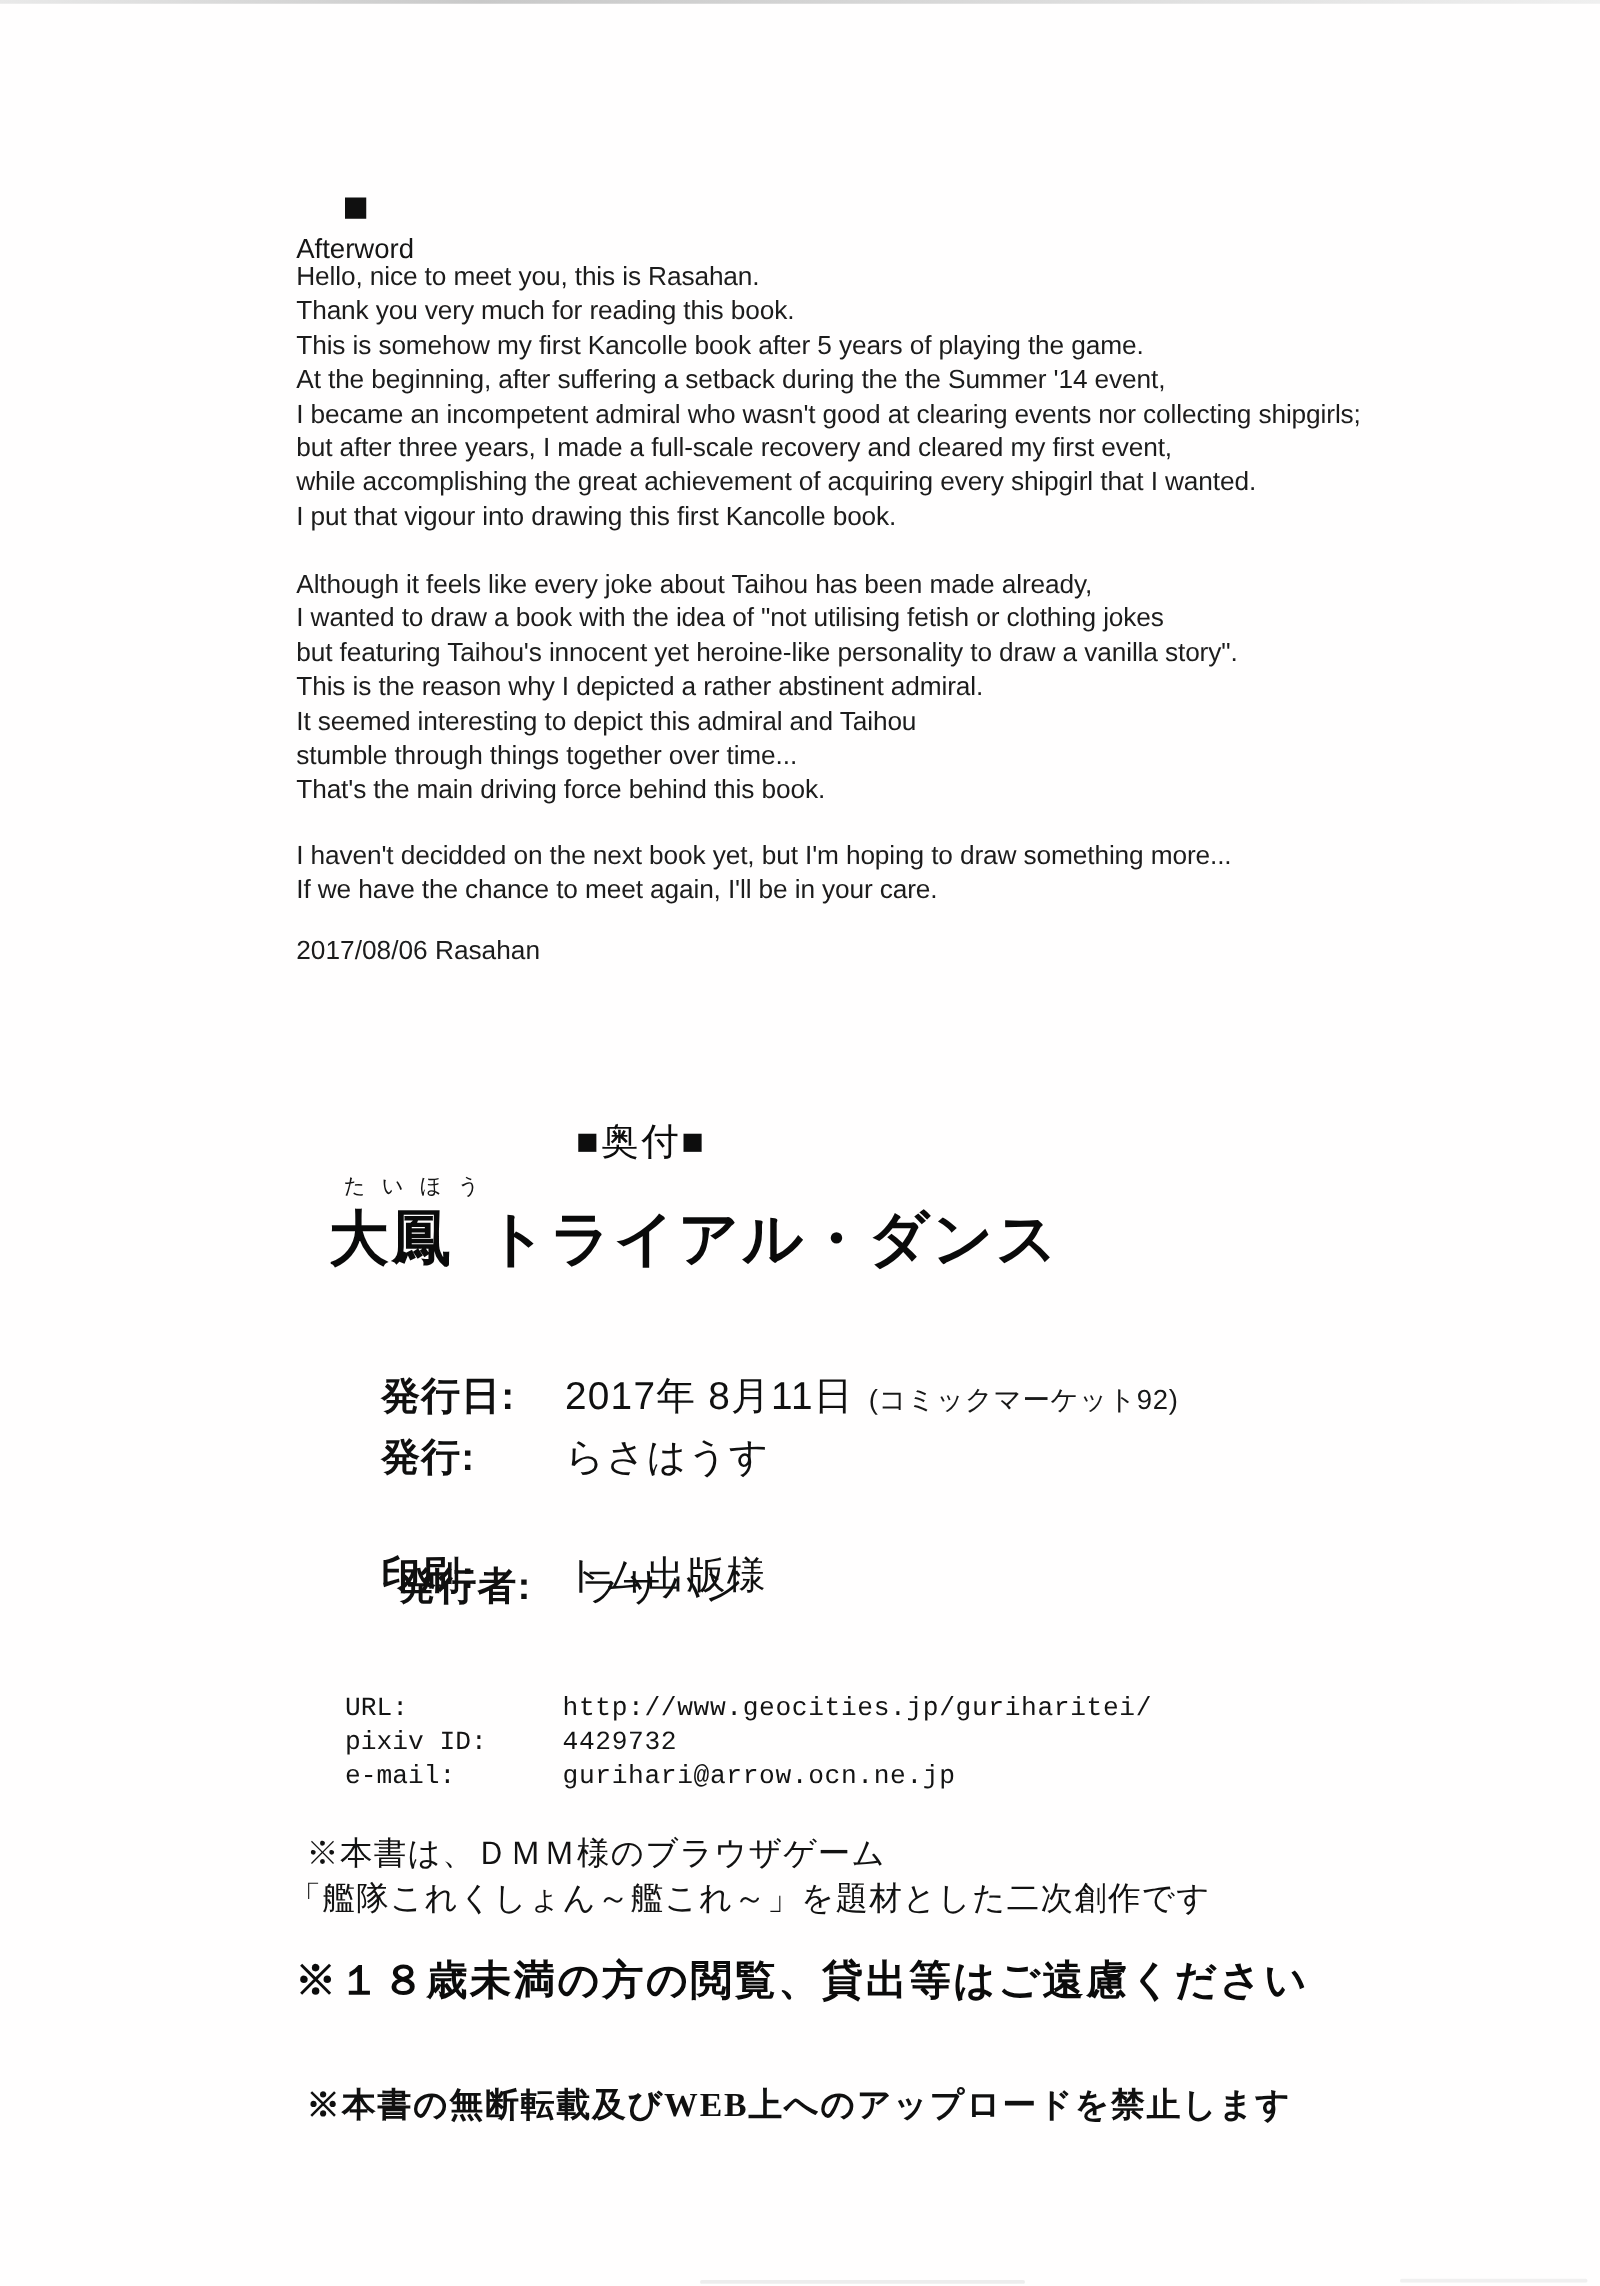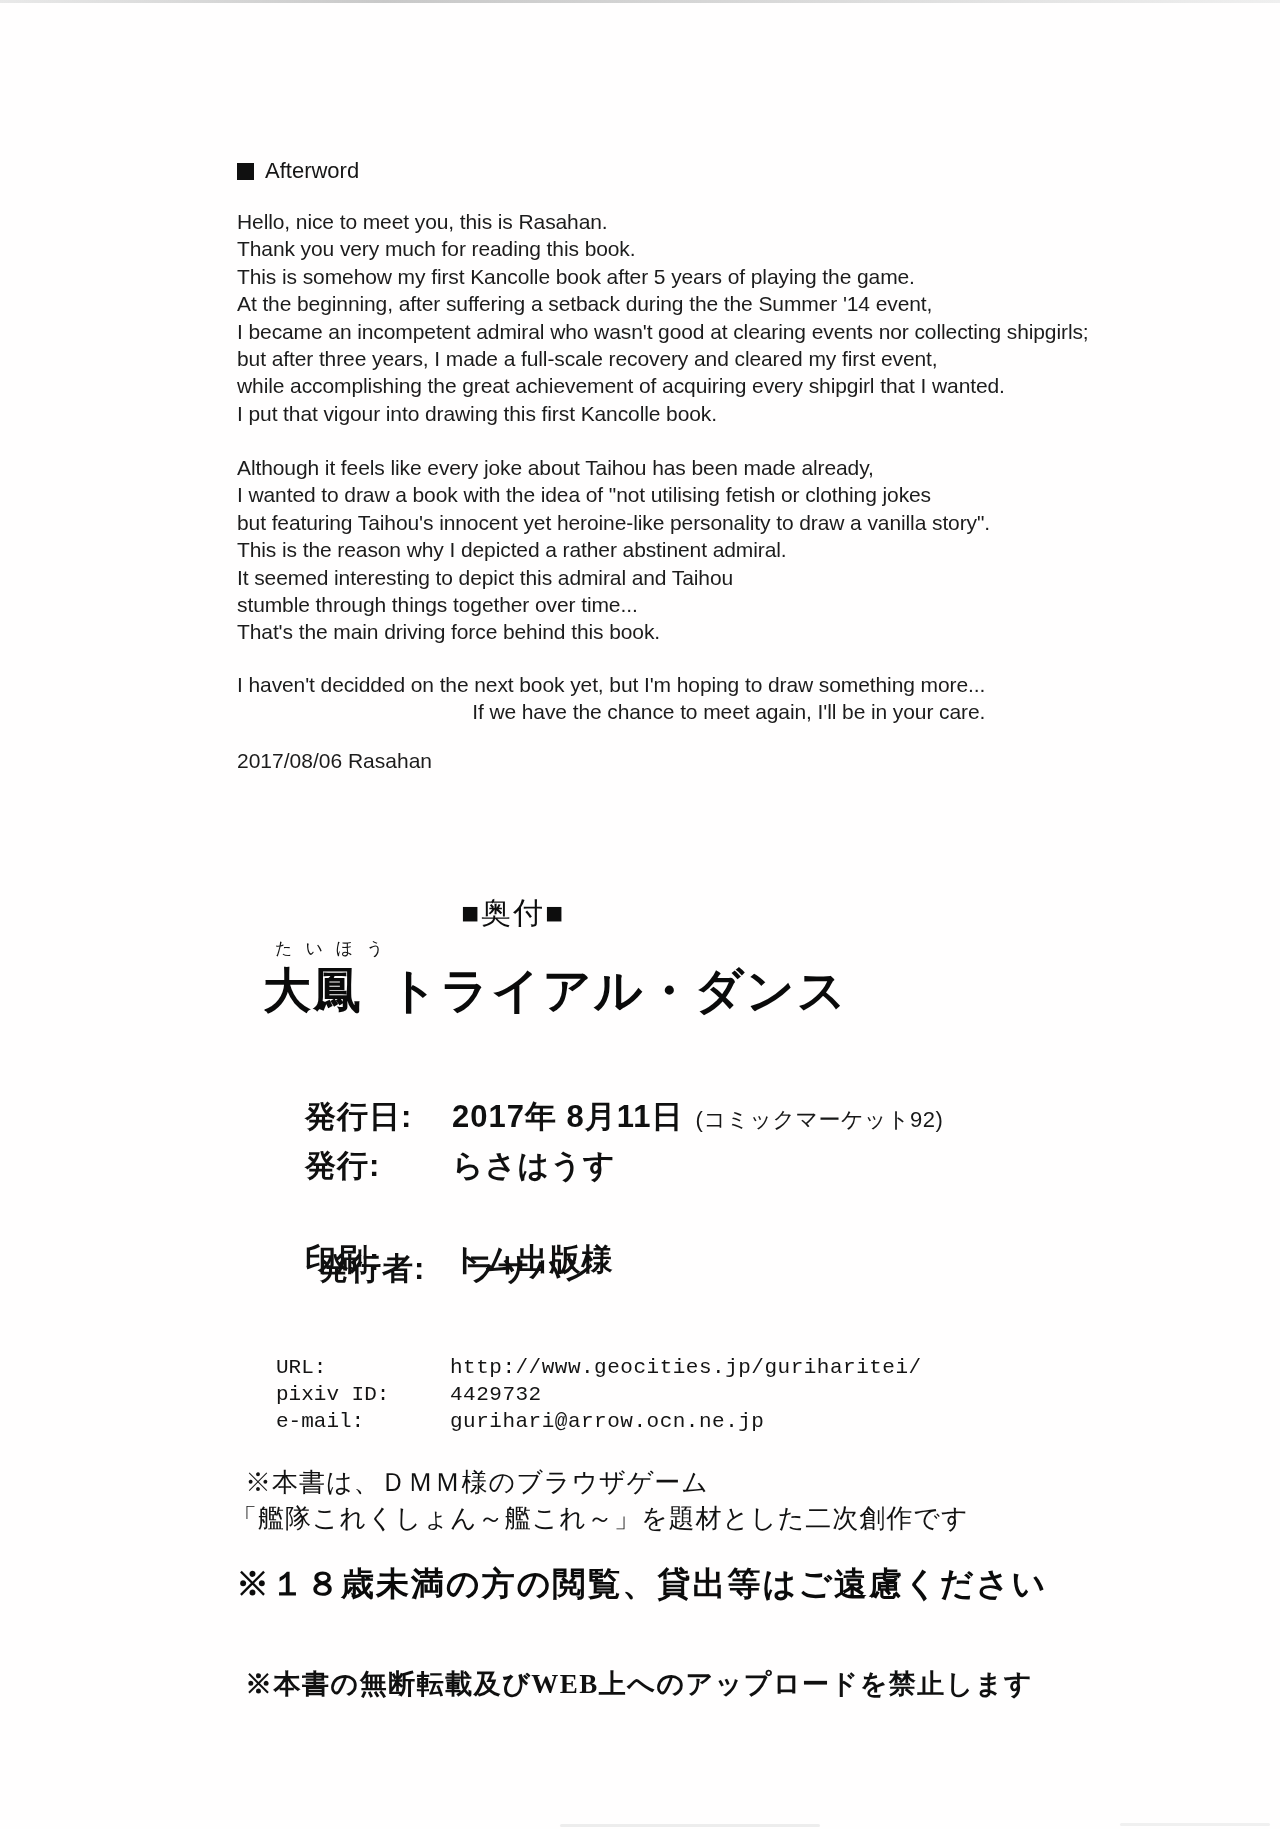--- a/index.html
+++ b/index.html
@@ -18,31 +18,31 @@
     background:linear-gradient(to right,#e9e9e9 0%,#c9c9c9 30%,#d6d6d6 55%,#efefef 100%);
   }
   .scan-smudge{position:absolute;background:#e6e6e6;border-radius:2px;}
   .smudge-1{left:560px;bottom:2px;width:260px;height:3px;opacity:.7;}
   .smudge-2{left:1120px;bottom:3px;width:150px;height:3px;opacity:.6;}
 
   
   .afterword-heading{
     position:absolute;left:237px;top:158px;
     font-size:22px;font-weight:400;color:#161616;
-    display:flex;align-items:center;gap:11px;
+    display:flex;align-items:center;gap:11px;flex-direction:column;
   }
   .marker-sq{display:inline-block;width:17px;height:17px;background:#101010;}
   .para{
     position:absolute;left:237px;
     font-size:21px;line-height:27.4px;letter-spacing:-0.1px;color:#1c1c1c;
     white-space:nowrap;
   }
   .para-1{top:208px;}
   .para-2{top:454px;}
-  .para-3{top:671px;text-align:right;}
+  .para-3{top:671px;}
   .date-sign{position:absolute;left:237px;top:749px;font-size:21px;color:#1c1c1c;}
   .tn-note{position:absolute;left:237px;top:801px;font-size:21px;color:#1c1c1c;white-space:nowrap;}
 
   
   .okuzuke-header{
     position:absolute;left:0;top:893px;width:1026px;
     text-align:center;
     font-family:"Liberation Serif", serif;
     font-weight:400;font-size:30px;letter-spacing:2px;color:#0d0d0d;
   }
@@ -64,21 +64,21 @@
   .detail-row{position:absolute;left:0;width:1280px;height:42px;}
   .detail-row .dlabel{
     position:absolute;left:305px;
     font-weight:700;font-size:31px;color:#101010;letter-spacing:1px;
     white-space:nowrap;
   }
   .dvalue-wrap{
     position:absolute;left:452px;
     display:flex;align-items:baseline;gap:12px;white-space:nowrap;
   }
-  .dvalue{font-weight:700;font-size:31px;color:#101010;letter-spacing:1px;}
+  .dvalue{font-weight:400;font-size:31px;color:#101010;letter-spacing:1px;}
   .dnote{font-weight:500;font-size:22px;color:#181818;letter-spacing:0.5px;}
   .drow-0{top:1096px;}
   .drow-1{top:1145px;}
   .drow-2{top:1248px;margin-left:13px;}
   .drow-3{top:1239px;}
 
   .contact-row{position:absolute;left:0;width:1144px;height:26px;
     font-family:"Liberation Mono", monospace;font-size:21px;color:#141414;}
   .contact-row .clabel{position:absolute;left:276px;white-space:nowrap;}
   .contact-row .cvalue{position:absolute;left:450px;white-space:nowrap;letter-spacing:0.5px;}

